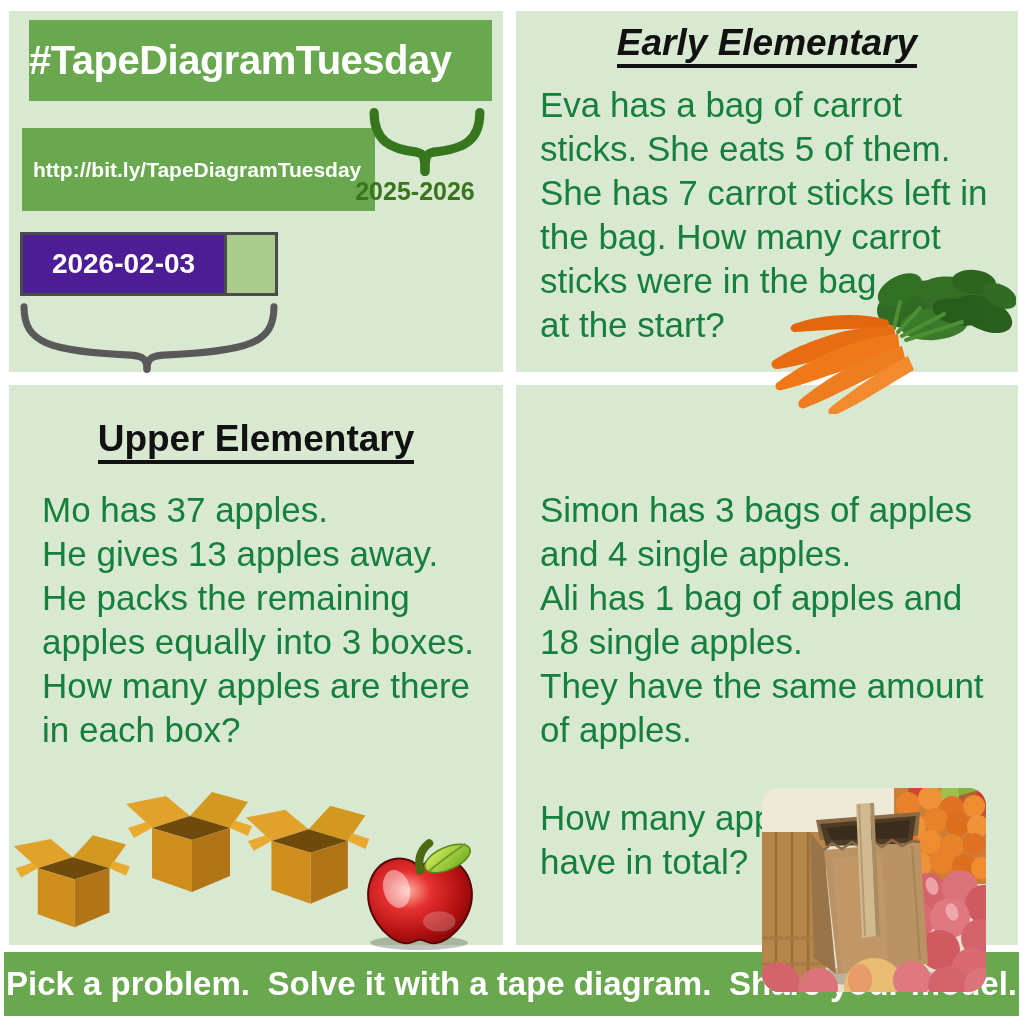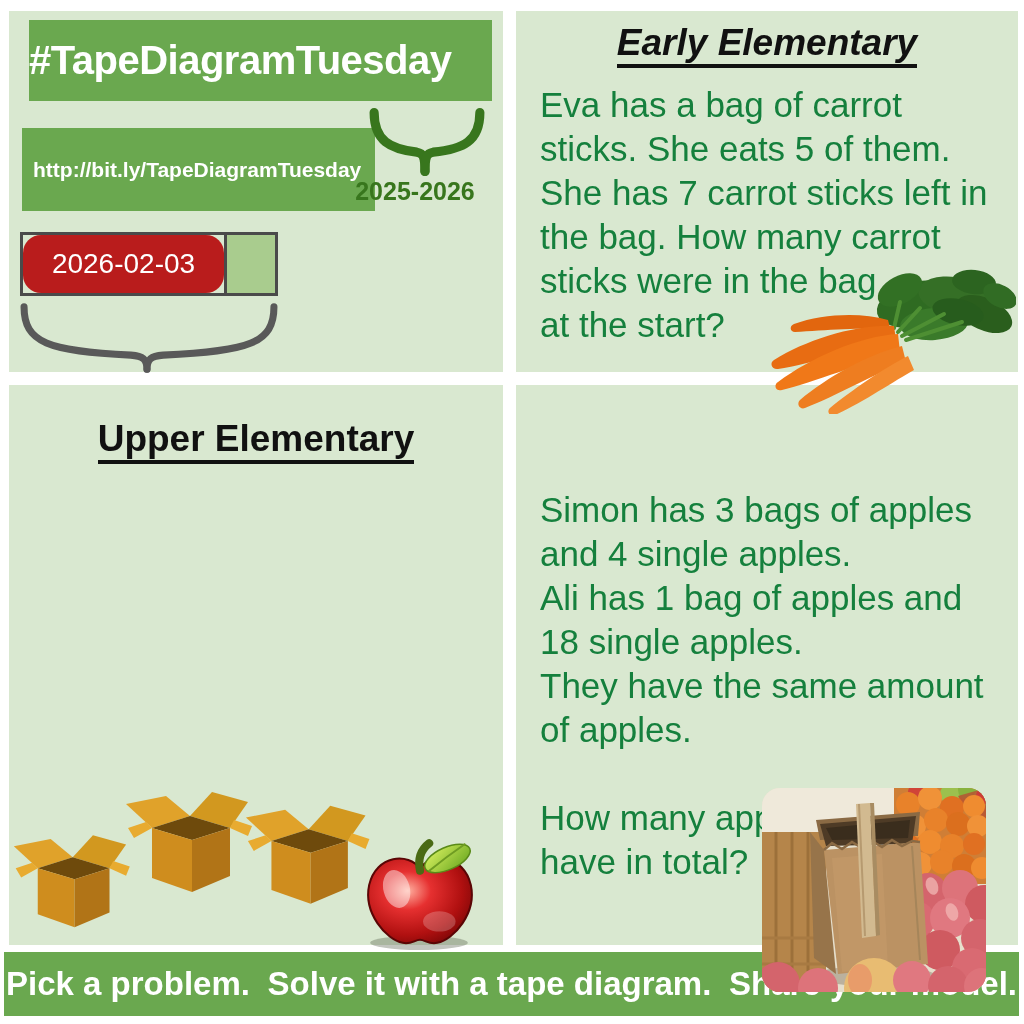--- a/index.html
+++ b/index.html
@@ -20,22 +20,22 @@
   #url-banner{left:13px;top:117px;width:353px;height:83px;background:#6aa84f;
     display:flex;align-items:center;}
   #url-banner .t{color:#fff;font-weight:bold;font-size:21px;padding-left:11px;}
 
   #year-brace{left:357px;top:95px;width:122px;height:74px;}
   #year-label{left:331px;top:166px;width:150px;text-align:center;
     color:#38761d;font-weight:bold;font-size:25px;}
 
   #date-tape{left:11px;top:221px;width:258px;height:64px;border:3px solid #4a4a4a;
     display:flex;box-sizing:border-box;}
-  #date-tape .filled{flex:1;background:#b91c1c;display:flex;align-items:center;justify-content:center;
-    color:#fff;font-weight:normal;font-size:28px;border-radius:18px;}
+  #date-tape .filled{flex:1;background:#4c1d95;display:flex;align-items:center;justify-content:center;
+    color:#fff;font-weight:bold;font-size:28px;}
   #date-tape .empty{width:48px;background:#a9cc8e;border-left:3px solid #4a4a4a;}
 
   #tape-brace{left:9px;top:289px;width:262px;height:76px;}
 
   .heading{position:absolute;left:0;width:100%;text-align:center;color:#111;}
   .heading span{font-weight:bold;font-size:37px;border-bottom:4px solid #111;padding-bottom:1px;}
   #panel-early .heading{top:11px;font-style:italic;}
   #panel-upper .heading,#panel-middle .heading{top:33px;}
 
   .problem{position:absolute;color:#15803d;font-size:35px;line-height:44px;white-space:pre-line;}
@@ -108,20 +108,26 @@
     <path d="M146 64 C108 62 58 78 26 98 C21 101 24 108 30 107 C62 102 112 86 148 78 Z" fill="#e86c12"></path>
     <path d="M150 72 C112 74 62 96 30 120 C25 123 28 130 34 128 C64 121 116 100 152 90 Z" fill="#f07818"></path>
     <path d="M154 84 C120 92 78 116 52 138 C48 142 52 148 57 146 C88 134 130 110 158 100 Z" fill="#ee7d20"></path>
     <path d="M160 94 C136 106 104 128 82 146 C78 150 82 155 87 153 C112 142 148 118 166 108 Z" fill="#f28a2e"></path>
   </svg>
 
   <div class="panel" id="panel-upper">
     <div class="heading">
       <span>Upper Elementary</span>
     </div>
+    <div class="problem">Mo has 37 apples.
+He gives 13 apples away.
+He packs the remaining
+apples equally into 3 boxes.
+How many apples are there
+in each box?</div>
 
     <svg id="boxes-img" viewBox="0 0 360 160">
       <defs>
         <g id="boxg">
           <polygon points="28,46 2,22 42,14 66,34" fill="#e0a22a"></polygon>
           <polygon points="66,34 88,10 124,20 106,46" fill="#d2981f"></polygon>
           <polygon points="28,46 66,34 106,46 68,58" fill="#6e4a0c"></polygon>
           <polygon points="28,46 10,56 4,46 22,40" fill="#e8ab30"></polygon>
           <polygon points="106,46 124,54 128,44 110,38" fill="#e8ab30"></polygon>
           <polygon points="28,46 68,58 68,110 28,96" fill="#cf8d1e"></polygon>

